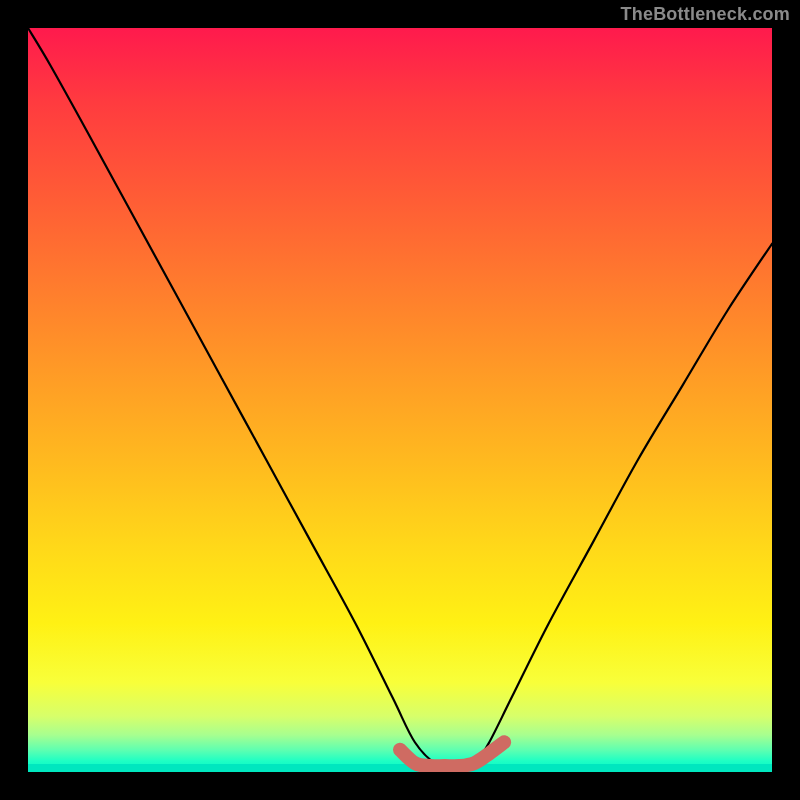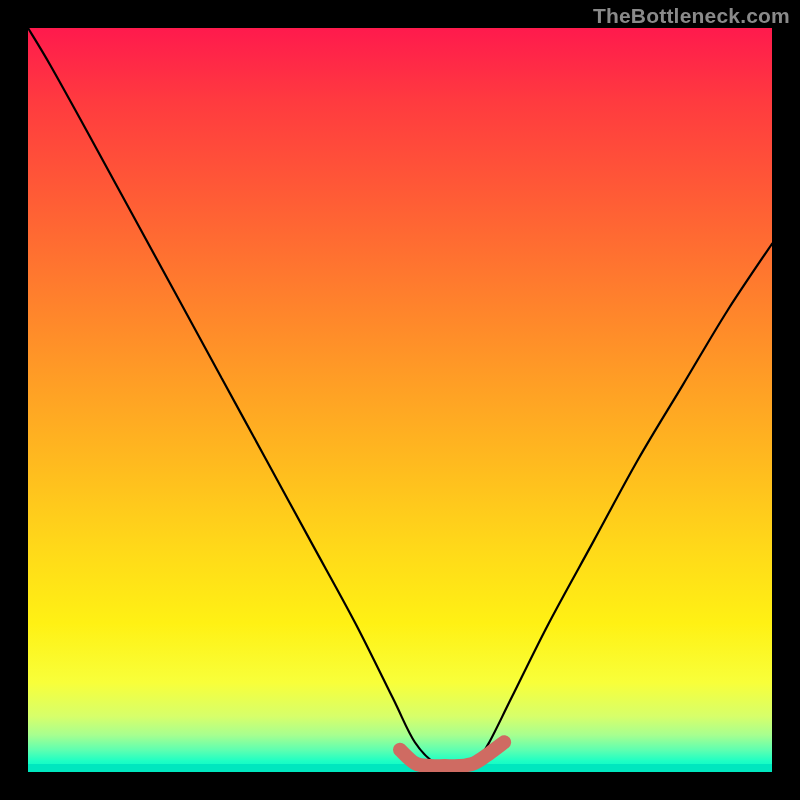--- a/index.html
+++ b/index.html
@@ -46,21 +46,21 @@
     bottom: 0;
     width: 100%;
     height: 8px;
     background: #00e7bf;
   }
   .watermark {
     position: absolute;
     top: 4px;
     right: 10px;
     font-family: Arial, Helvetica, sans-serif;
-    font-size: 21px;
+    font-size: 18px;
     font-weight: 600;
     color: #8a8a8a;
     letter-spacing: 0.2px;
     margin-left: 40px;
   }
   svg.curve {
     position: absolute;
     left: 0;
     top: 0;
     width: 744px;

